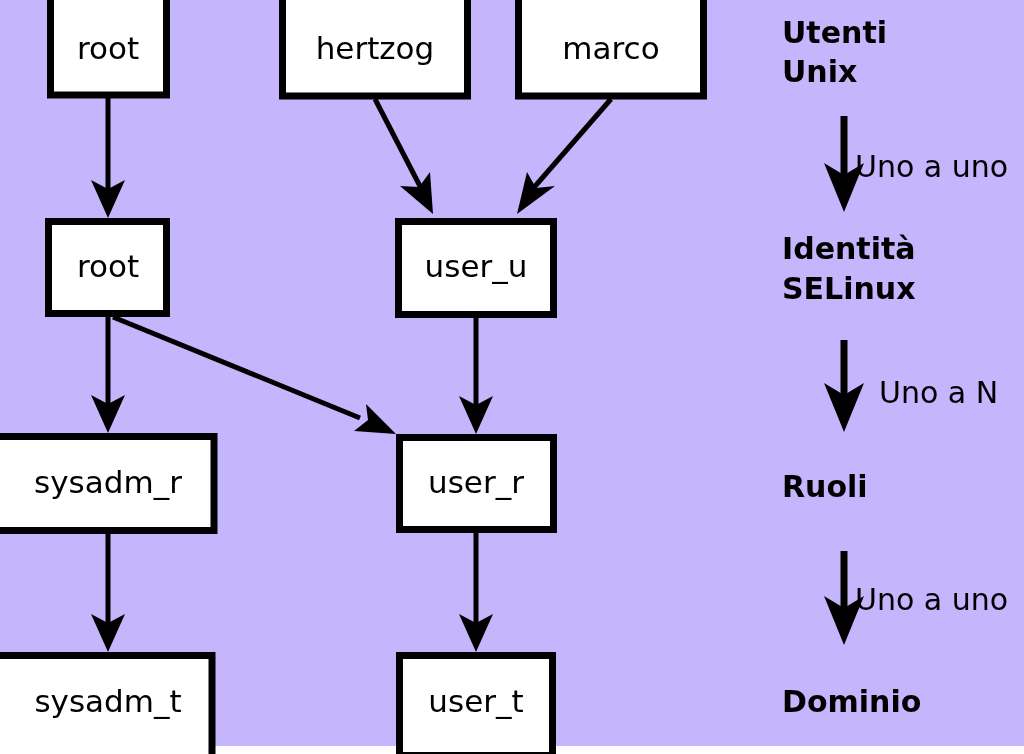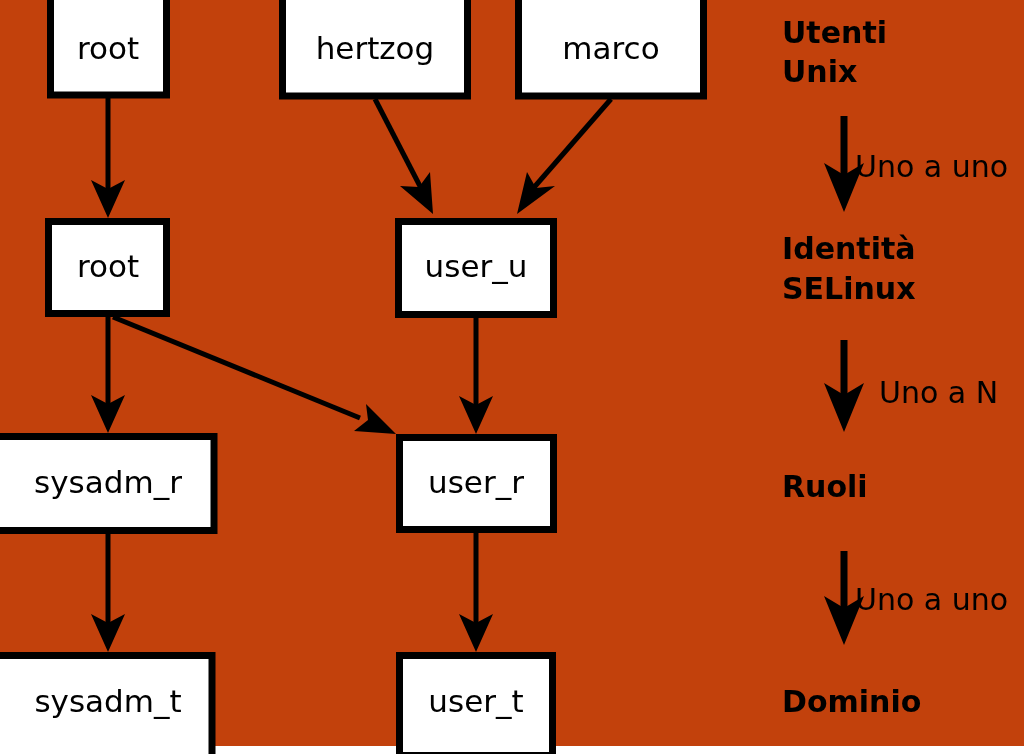--- a/index.html
+++ b/index.html
@@ -10,21 +10,21 @@
   body {
     width: 1024px;
     height: 754px;
     overflow: hidden;
     font-family: "DejaVu Sans", sans-serif;
   }
   #diagram-root {
     position: relative;
     width: 1024px;
     height: 746px;
-    background: #c2410c;
+    background: #c4b5fd;
   }
   svg#diagram-svg {
     display: block;
     width: 1024px;
     height: 754px;
   }
   .node-box {
     fill: #ffffff;
     stroke: #000000;
     stroke-width: 7;

